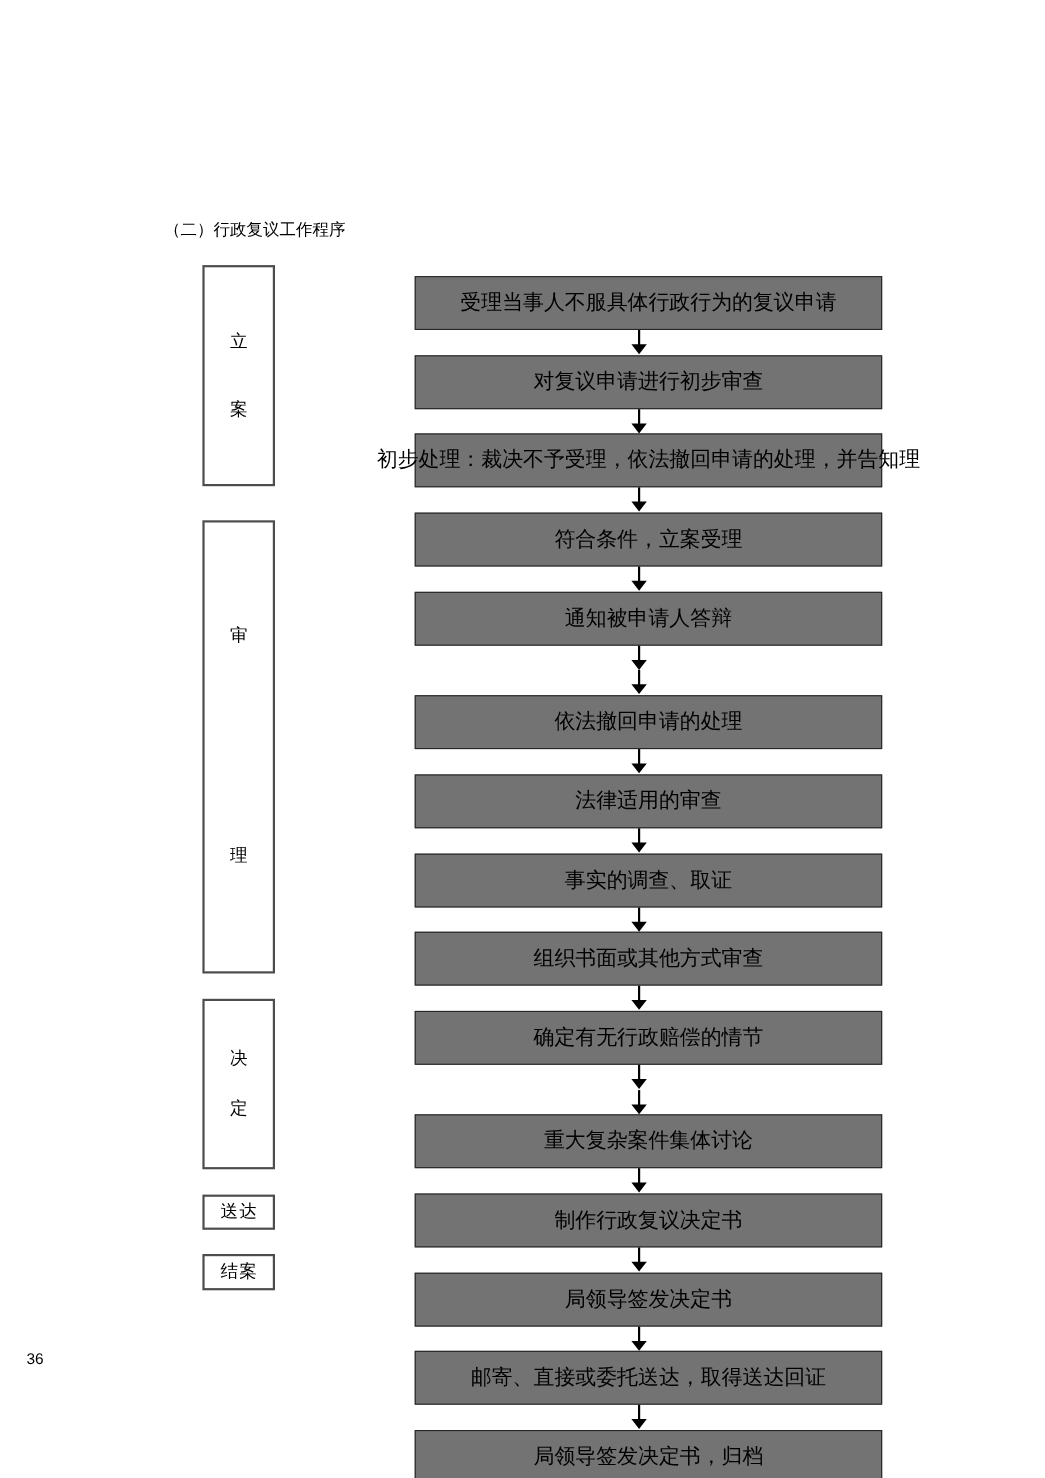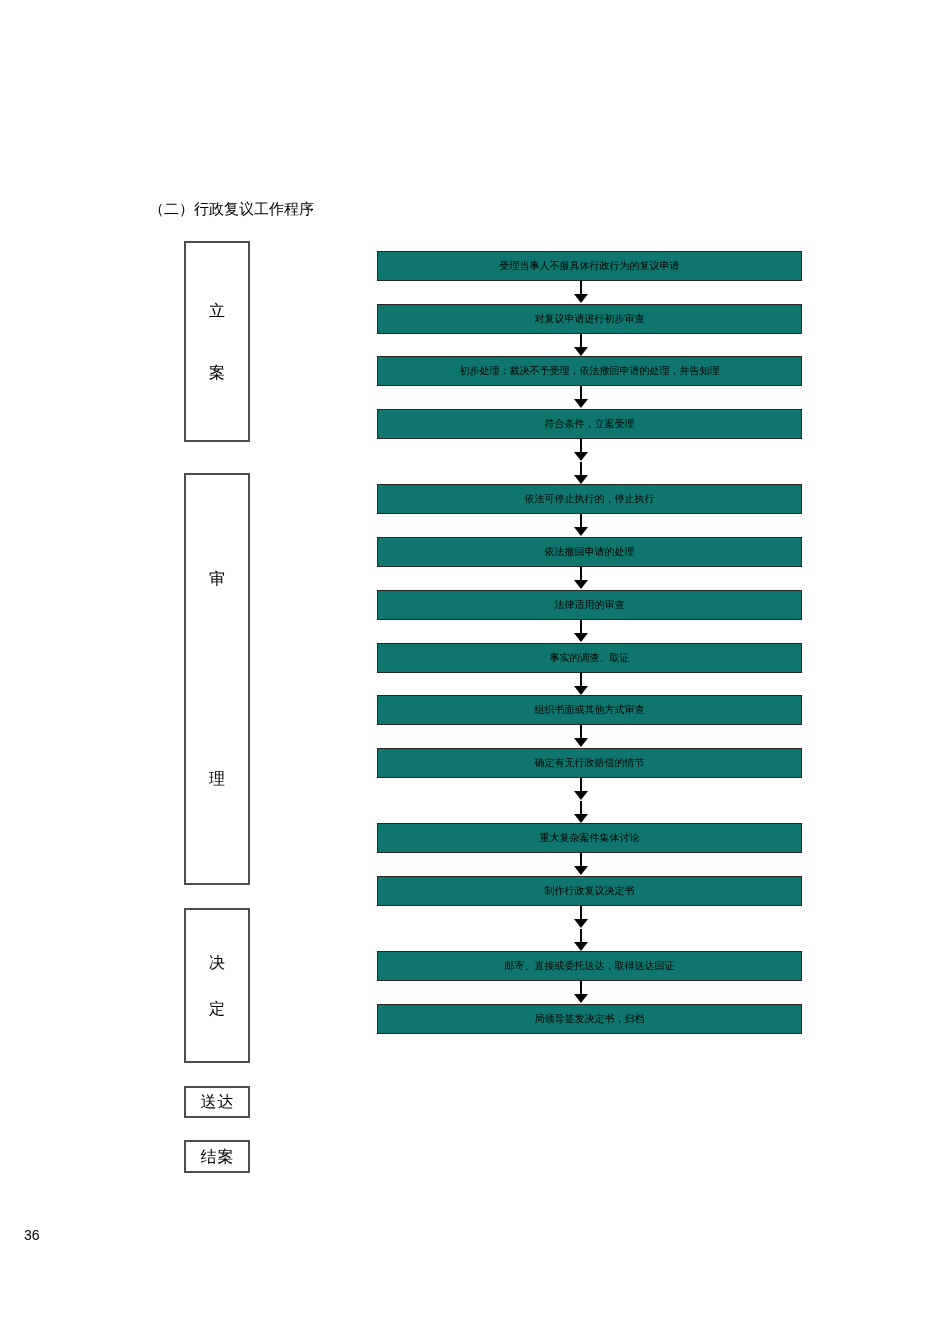--- a/index.html
+++ b/index.html
@@ -45,28 +45,28 @@
   .stage-3 { top: 1086px; height: 32px; flex-direction: row; gap: 1px; }
   .stage-4 { top: 1140px; height: 33px; flex-direction: row; gap: 1px; }
   
   .flow {
     position: absolute;
     left: 353px;
     top: 251px;
     width: 425px;
   }
   .flow-box {
-    height: 30px;
+    height: 49px;
     box-sizing: border-box;
     border: 1.5px solid var(--box-border, #262626);
-    background: #0f766e;
+    background: #737373;
     display: flex;
     align-items: center;
     justify-content: center;
-    font-size: 10px;
+    font-size: 19px;
     line-height: 1;
     white-space: nowrap;
   }
   .flow-arrow {
     position: relative;
     height: 22.7px;
   }
   .flow-arrow::before {
     content: "";
     position: absolute;
@@ -127,38 +127,39 @@
 
   <div class="flow" id="flow-column">
       <div class="flow-box">受理当事人不服具体行政行为的复议申请</div>
       <div class="flow-arrow"></div>
       <div class="flow-box">对复议申请进行初步审查</div>
       <div class="flow-arrow"></div>
       <div class="flow-box">初步处理：裁决不予受理，依法撤回申请的处理，并告知理</div>
       <div class="flow-arrow"></div>
       <div class="flow-box">符合条件，立案受理</div>
       <div class="flow-arrow"></div>
+      <div class="flow-box">通知被申请人答辩</div>
       <div class="flow-arrow"></div>
-      <div class="flow-box">依法可停止执行的，停止执行</div>
       <div class="flow-arrow"></div>
       <div class="flow-box">依法撤回申请的处理</div>
       <div class="flow-arrow"></div>
       <div class="flow-box">法律适用的审查</div>
       <div class="flow-arrow"></div>
       <div class="flow-box">事实的调查、取证</div>
       <div class="flow-arrow"></div>
       <div class="flow-box">组织书面或其他方式审查</div>
       <div class="flow-arrow"></div>
       <div class="flow-box">确定有无行政赔偿的情节</div>
       <div class="flow-arrow"></div>
       <div class="flow-arrow"></div>
       <div class="flow-box">重大复杂案件集体讨论</div>
       <div class="flow-arrow"></div>
       <div class="flow-box">制作行政复议决定书</div>
       <div class="flow-arrow"></div>
+      <div class="flow-box">局领导签发决定书</div>
       <div class="flow-arrow"></div>
       <div class="flow-box">邮寄、直接或委托送达，取得送达回证</div>
       <div class="flow-arrow"></div>
       <div class="flow-box">局领导签发决定书，归档</div>
     </div>
 
   <div class="page-number">36</div>
 </div>
 
 </body></html>

